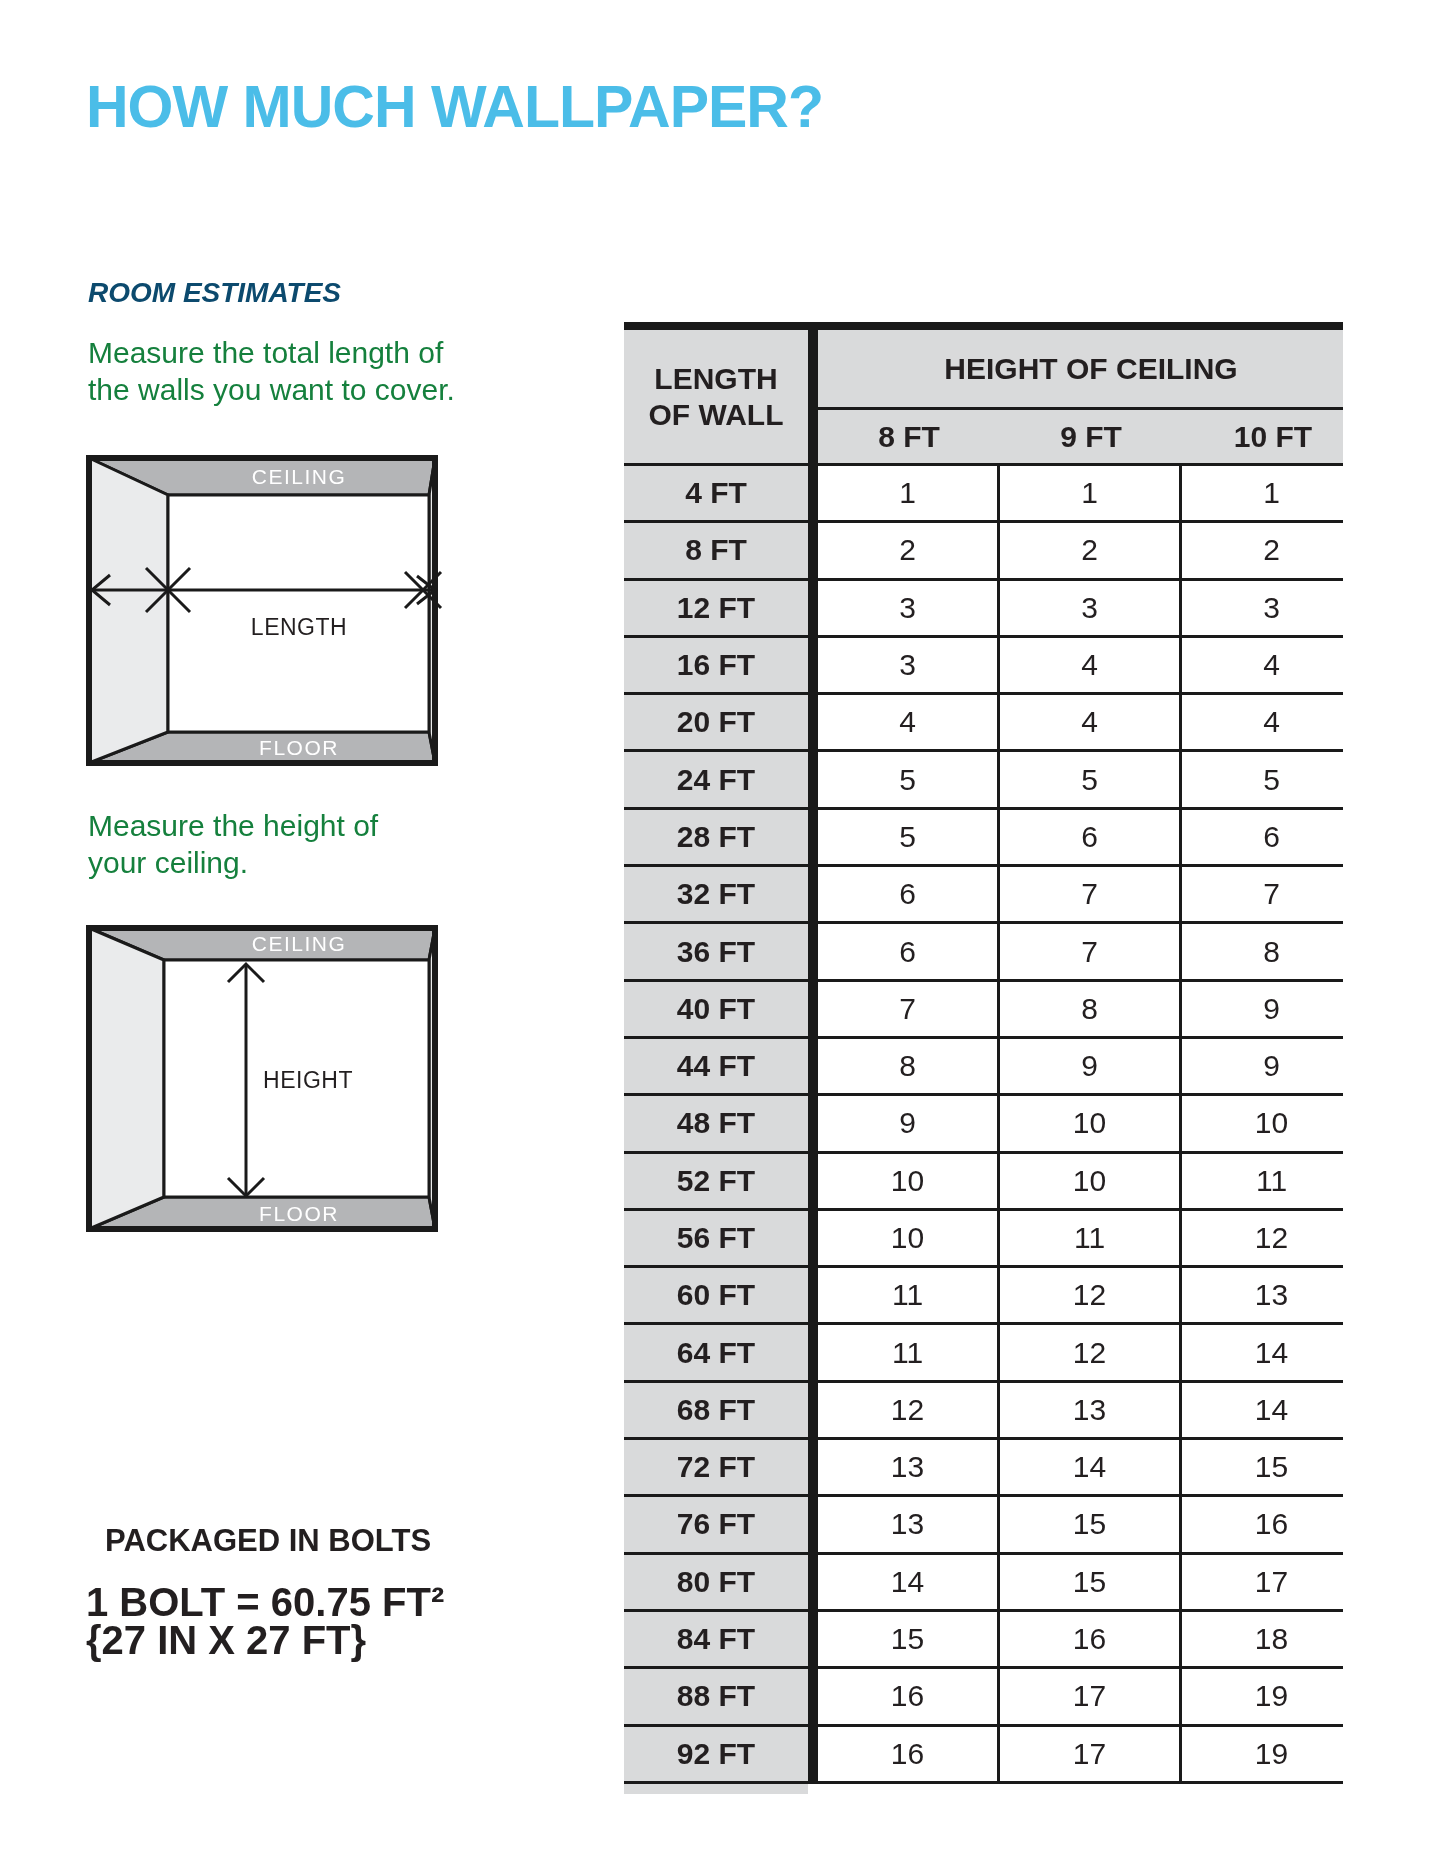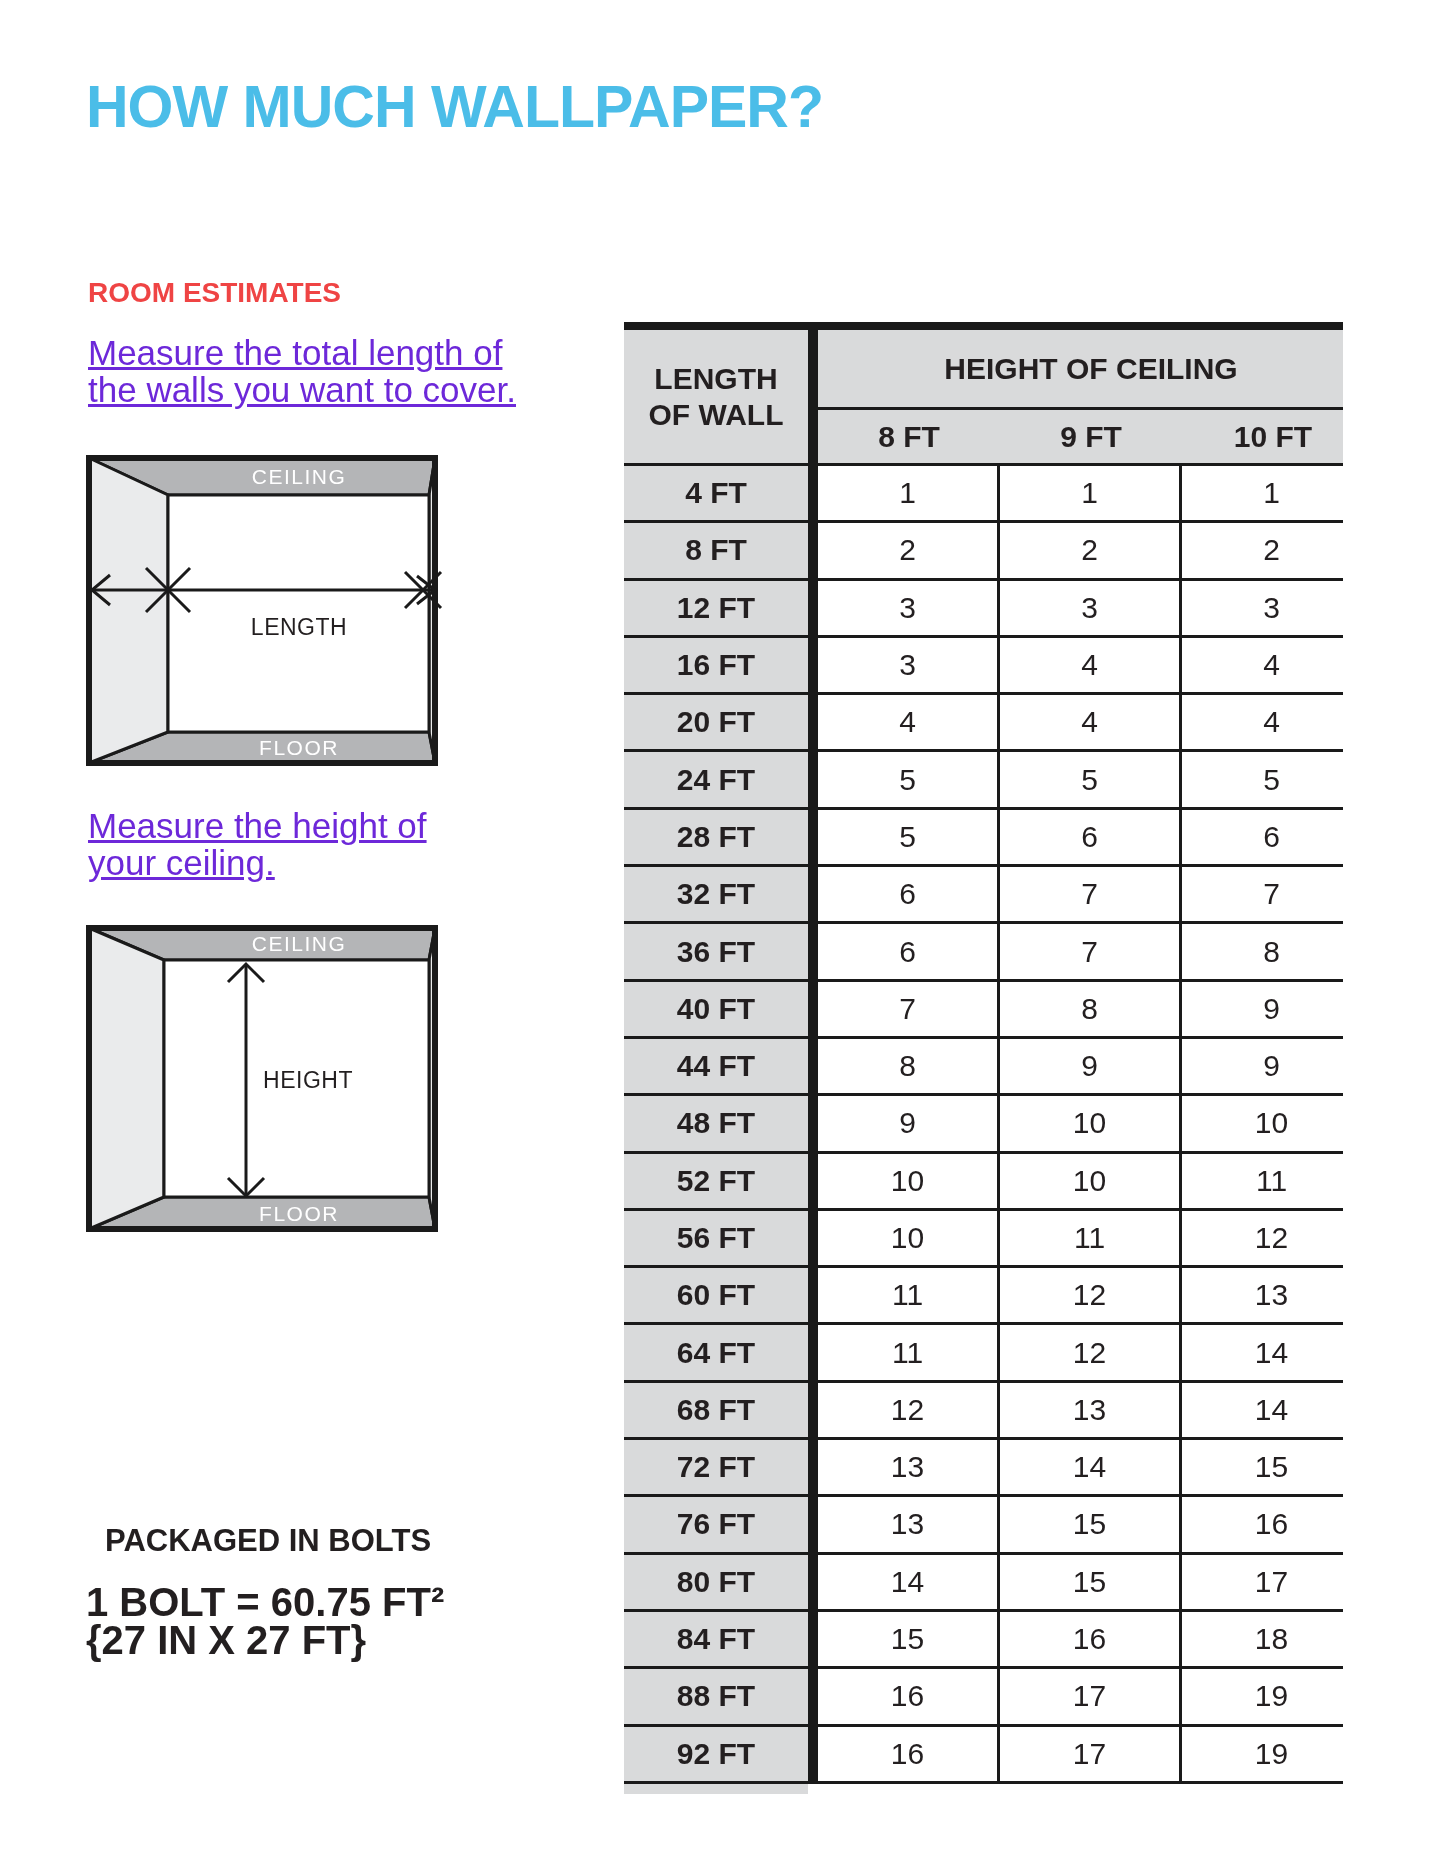--- a/index.html
+++ b/index.html
@@ -7,27 +7,27 @@
   .page {
     position:relative; width:1343px; height:1870px; background:#ffffff;
     font-family:"Liberation Sans", sans-serif; color:#231F20; overflow:hidden;
   }
   .page-title {
     position:absolute; left:86px; top:73px;
     font-size:59px; font-weight:700; letter-spacing:-1px; color:#4BBDE8;
     white-space:nowrap;
   }
   .section-heading {
-    position:absolute; font-size:28px; font-weight:700; color:#ef4444; white-space:nowrap;
+    position:absolute; font-size:28px; font-weight:700; color:#0c4a6e; white-space:nowrap;font-style:italic;
   }
   .heading-left { left:88px; top:277px; }
   .heading-table { left:624px; top:277px; width:740px; text-align:center; }
   .para {
-    position:absolute; left:88px; font-size:35px; line-height:37px;
-    color:#6d28d9; white-space:pre-line;text-decoration:underline;
+    position:absolute; left:88px; font-size:30px; line-height:37px;
+    color:#15803d; white-space:pre-line;
   }
   .para-1 { top:334px; }
   .para-2 { top:807px; }
   .para-3 { top:1276px; }
   .footnote {
     position:absolute; left:86px; top:1481px;
     font-size:31px; font-weight:700; line-height:37px;
   }
   .footnote .fn-line2 { margin-left:19px;margin-top:41px; }
   .bolt-info {

